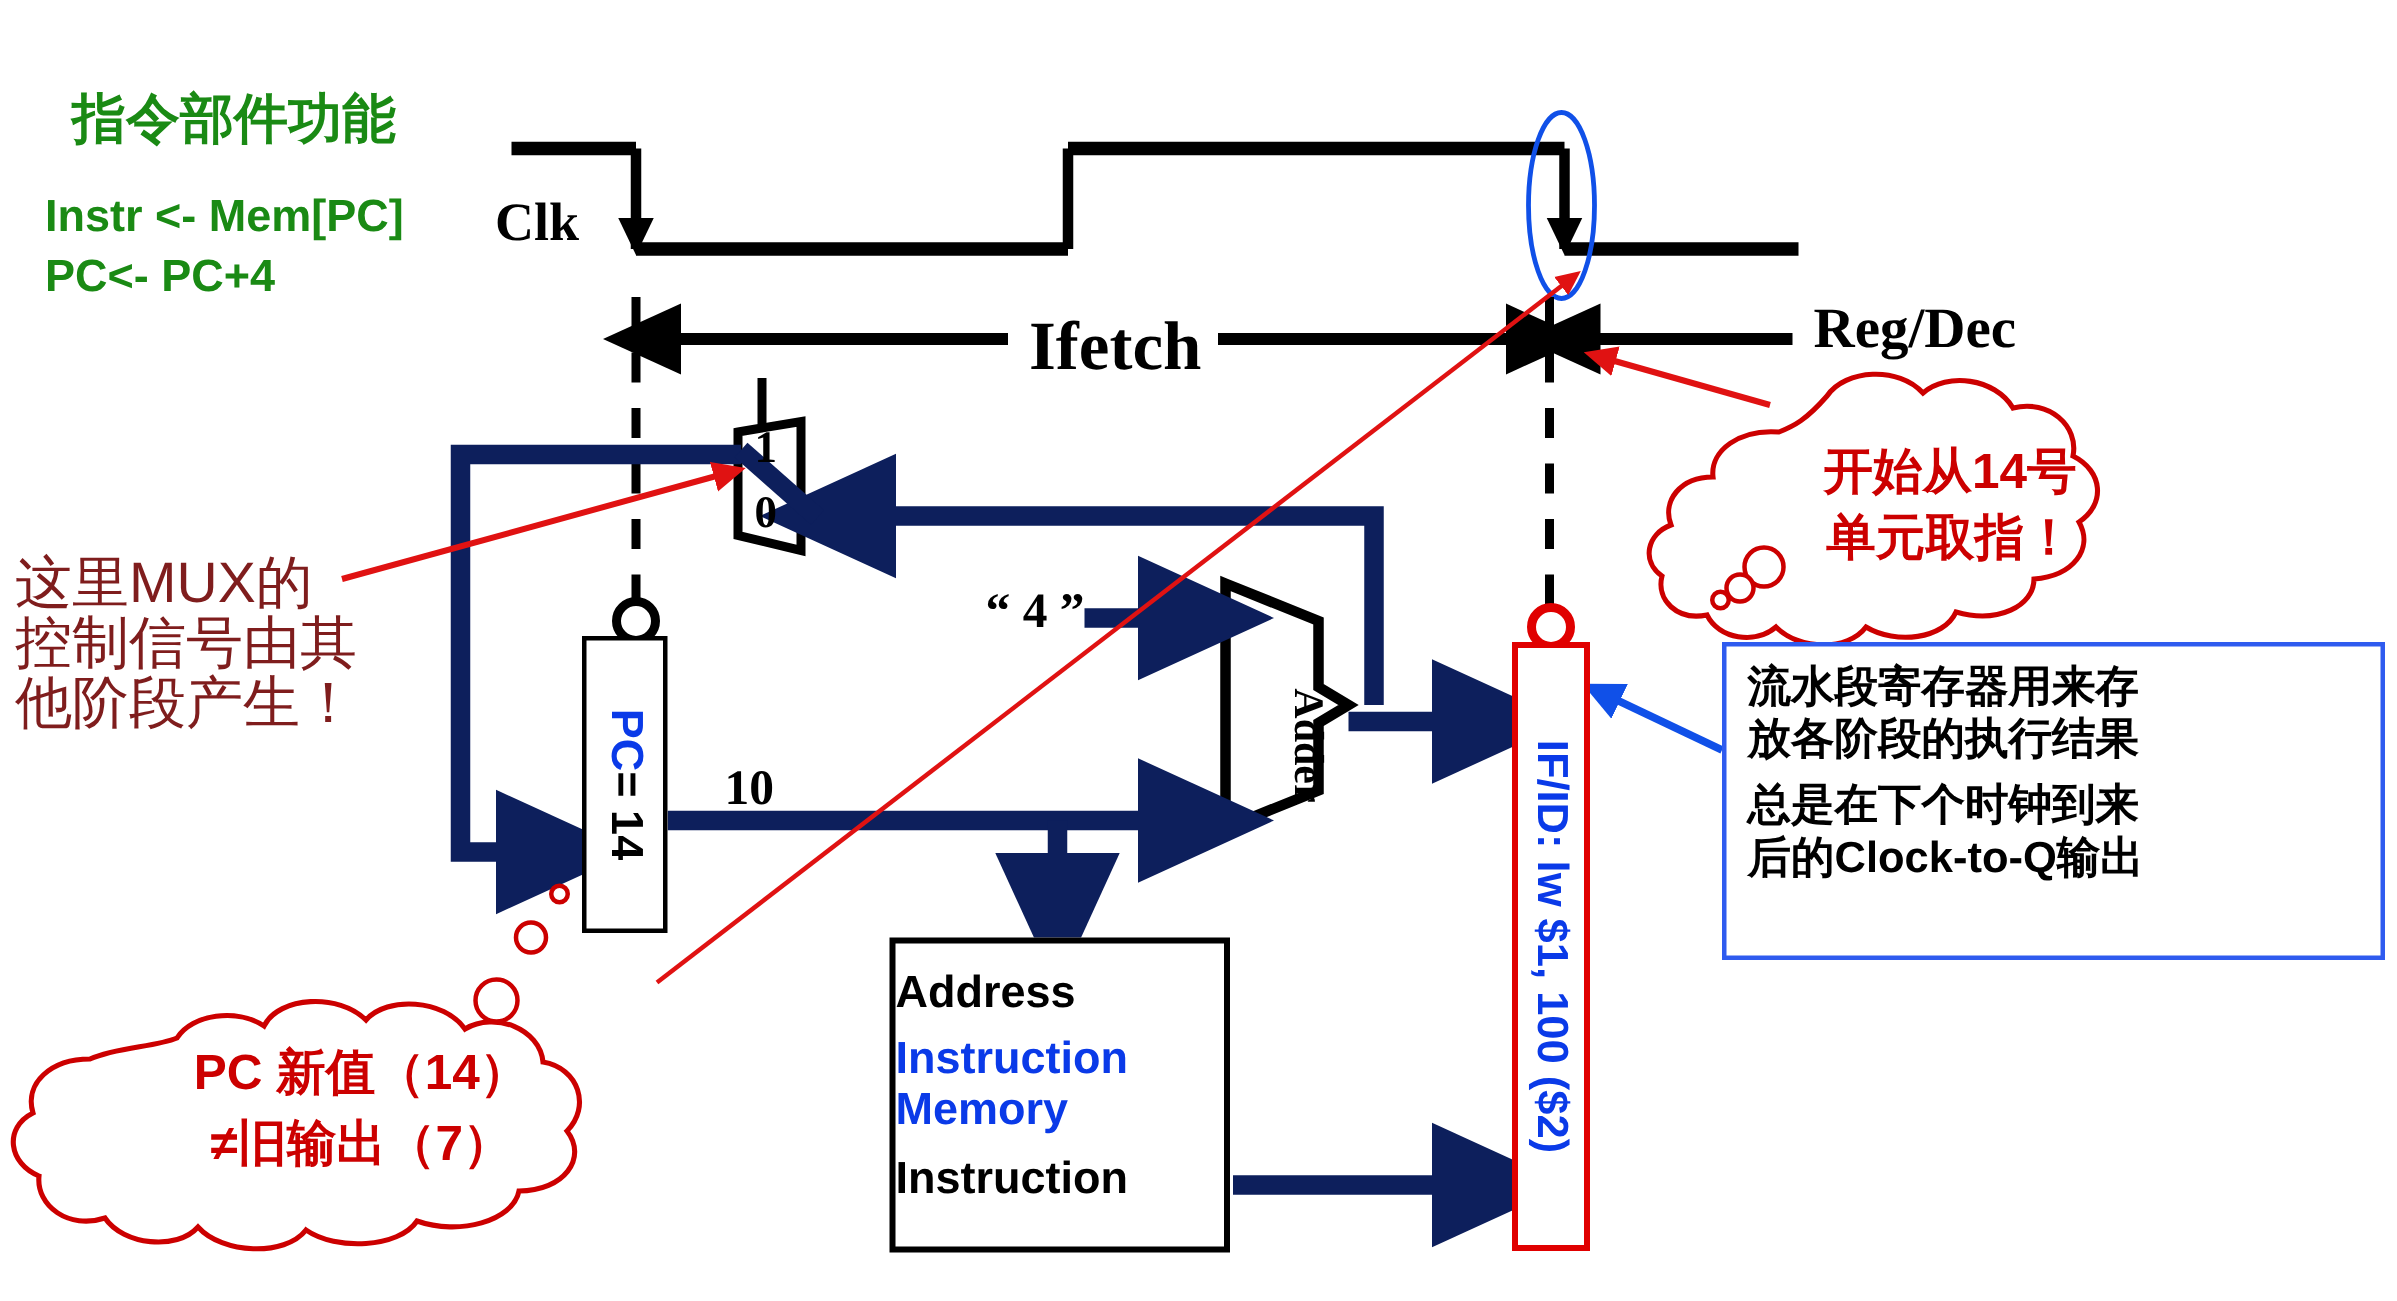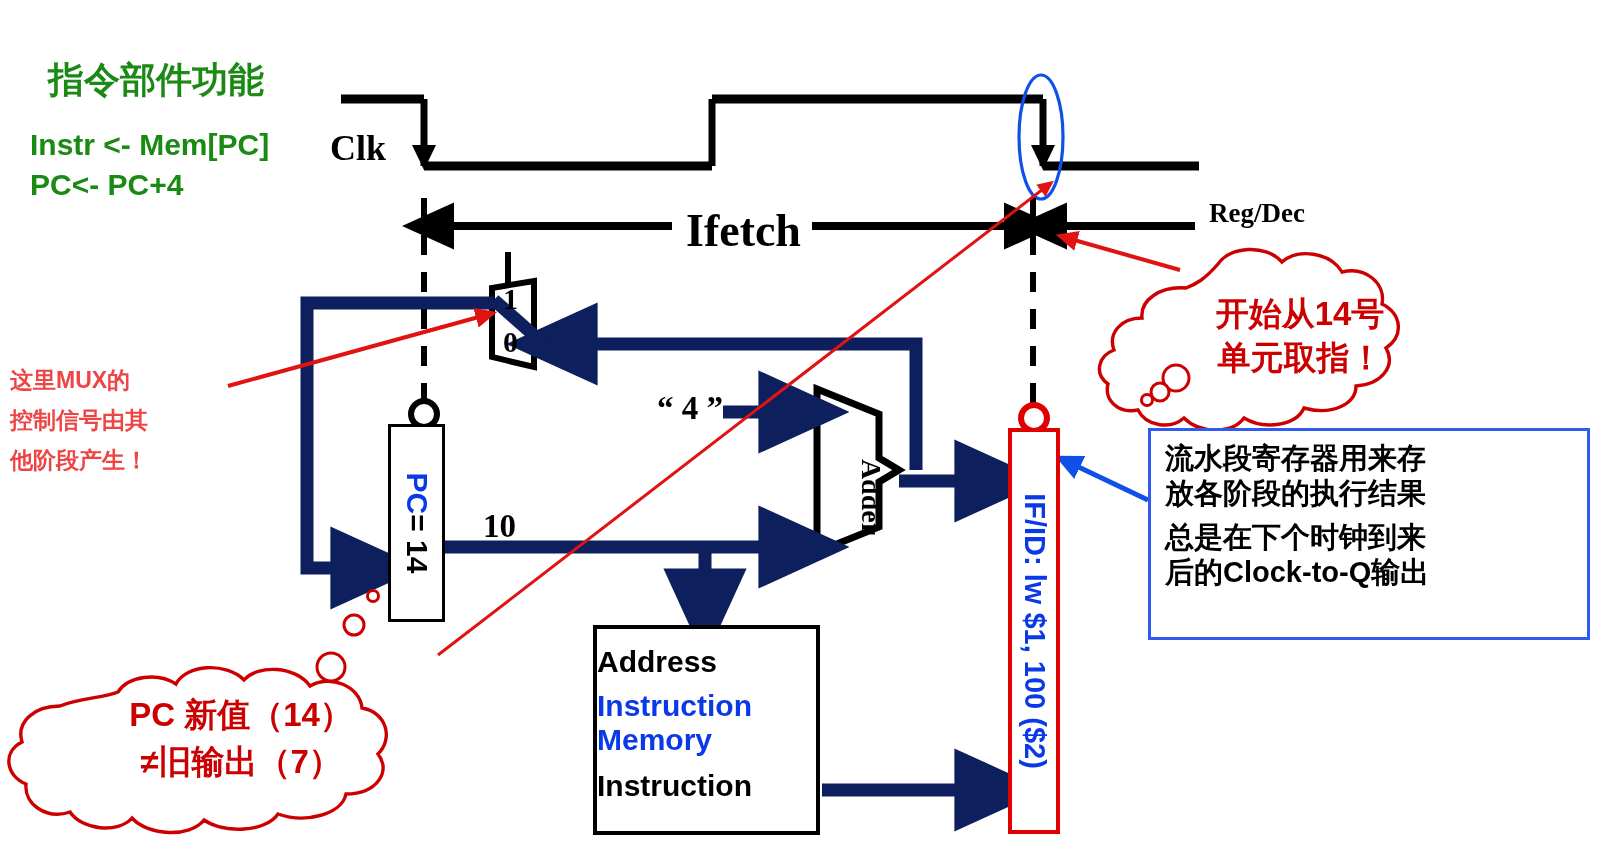--- a/index.html
+++ b/index.html
@@ -19,21 +19,21 @@
   }
   .green-body{
     color:#1a8a14;font-size:30px;font-weight:bold;
     font-family:"Liberation Sans","DejaVu Sans",sans-serif;
   }
   .serif-bold{
     font-family:"Liberation Serif","DejaVu Serif",serif;
     font-weight:bold;color:#000;
   }
   .blue-note{
-    color:#ef4444;font-size:23px;font-weight:bold;
+    color:#7f1d1d;font-size:38px;font-weight:normal;
     font-family:"Liberation Sans","DejaVu Sans",sans-serif;
   }
   .red-cloud-text{
     color:#cc0000;font-size:33px;font-weight:bold;text-align:center;
     font-family:"Liberation Sans","DejaVu Sans",sans-serif;
   }
   .box-black{
     color:#000;font-size:30px;font-weight:bold;
     font-family:"Liberation Sans","DejaVu Sans",sans-serif;
   }
@@ -275,21 +275,21 @@
   </svg>
 
   <div class="txt green-title" style="left:48px;top:60px;">指令部件功能</div>
   <div class="txt green-body" style="left:30px;top:128px;">Instr &lt;- Mem[PC]</div>
   <div class="txt green-body" style="left:30px;top:168px;">PC&lt;- PC+4</div>
 
   <div class="txt serif-bold" style="left:330px;top:128px;font-size:36px;">Clk</div>
 
   <div class="txt serif-bold" style="left:686px;top:205px;font-size:46px;">Ifetch</div>
 
-  <div class="txt serif-bold" style="left:1209px;top:198px;font-size:27px;">Reg/Dec</div>
+  <div class="txt serif-bold" style="left:1209px;top:198px;font-size:38px;">Reg/Dec</div>
 
   <div class="txt serif-bold" style="left:503px;top:282px;font-size:30px;">1</div>
   <div class="txt serif-bold" style="left:503px;top:325px;font-size:30px;">0</div>
 
   <div class="txt blue-note" style="left:10px;top:368px;">这里MUX的</div>
   <div class="txt blue-note" style="left:10px;top:408px;">控制信号由其</div>
   <div class="txt blue-note" style="left:10px;top:448px;">他阶段产生！</div>
 
   <div id="pc-register">
     <div class="rot">

